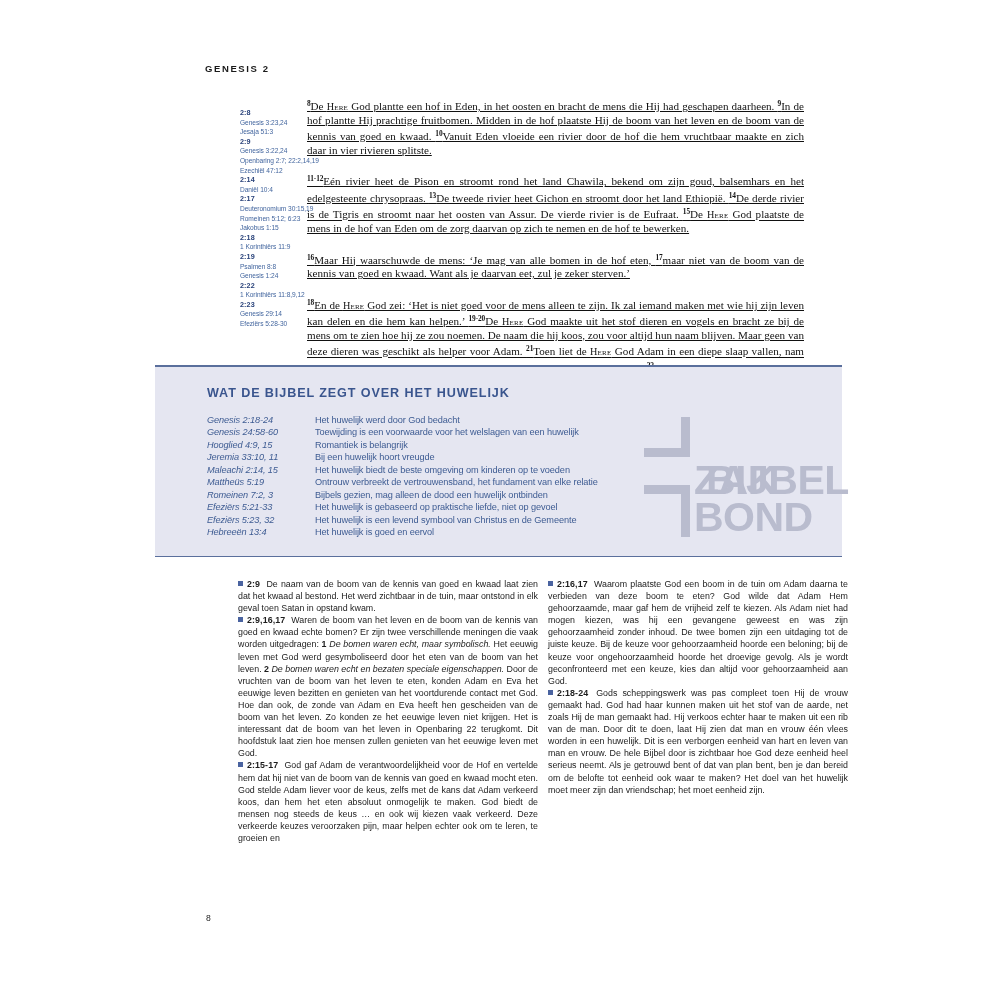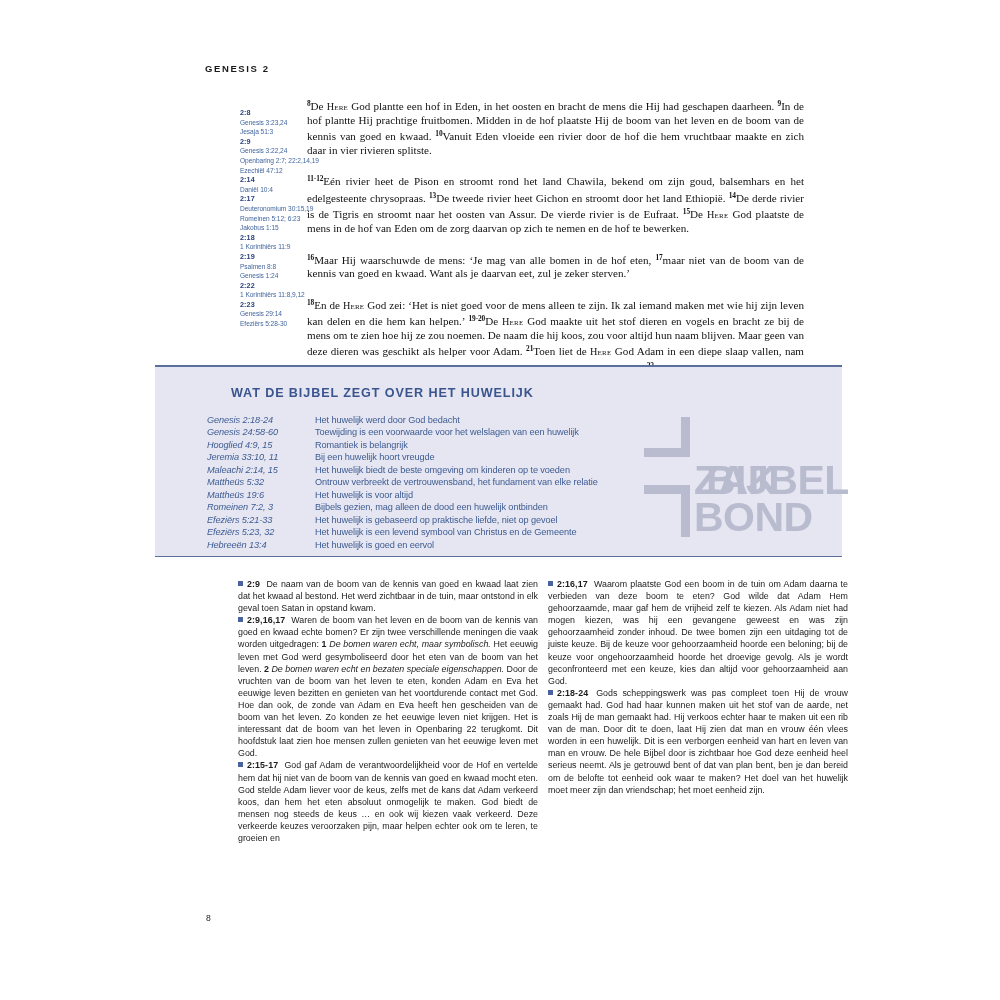--- a/index.html
+++ b/index.html
@@ -61,21 +61,21 @@
     top: 97px;
     width: 497px;
     font-family: "Liberation Serif", serif;
     font-size: 11.1px;
     line-height: 13.45px;
     color: #111111;
     text-align: justify;
     text-justify: inter-word;
     hyphens: manual;
   }
-  #scripture p { margin: 0; text-indent: 0; }
+  #scripture p { margin: 0; text-indent: 0; text-decoration: underline; }
   #scripture p + p { margin-top: 15px; }
   .vn {
     font-size: 7.4px;
     vertical-align: 4.2px;
     font-weight: bold;
     letter-spacing: -0.1px;
   }
   .sc { font-variant: small-caps; font-size: 10.2px; letter-spacing: 0.2px; }
 
   
@@ -92,21 +92,20 @@
   }
   #feature-title {
     position: absolute;
     left: 52px;
     top: 19px;
     font-family: "Liberation Sans", sans-serif;
     font-weight: bold;
     font-size: 12.6px;
     letter-spacing: 0.9px;
     color: #3a558e;
-    margin-left: 24px;
   }
   #feature-table {
     position: absolute;
     left: 52px;
     top: 47px;
     width: 600px;
     border-collapse: collapse;
     font-family: "Liberation Sans", sans-serif;
     font-size: 9.2px;
     color: #3d5b92;
@@ -244,26 +243,22 @@
           </tr>
           <tr>
             <td class="col-ref">Jeremia 33:10, 11</td>
             <td class="col-desc">Bij een huwelijk hoort vreugde</td>
           </tr>
           <tr>
             <td class="col-ref">Maleachi 2:14, 15</td>
             <td class="col-desc">Het huwelijk biedt de beste omgeving om kinderen op te voeden</td>
           </tr>
           <tr>
-            <td class="col-ref">Mattheüs 5:32</td>
+            <td class="col-ref">Mattheüs 5:19</td>
             <td class="col-desc">Ontrouw verbreekt de vertrouwensband, het fundament van elke relatie</td>
-          </tr>
-          <tr>
-            <td class="col-ref">Mattheüs 19:6</td>
-            <td class="col-desc">Het huwelijk is voor altijd</td>
           </tr>
           <tr>
             <td class="col-ref">Romeinen 7:2, 3</td>
             <td class="col-desc">Bijbels gezien, mag alleen de dood een huwelijk ontbinden</td>
           </tr>
           <tr>
             <td class="col-ref">Efeziërs 5:21-33</td>
             <td class="col-desc">Het huwelijk is gebaseerd op praktische liefde, niet op gevoel</td>
           </tr>
           <tr>

